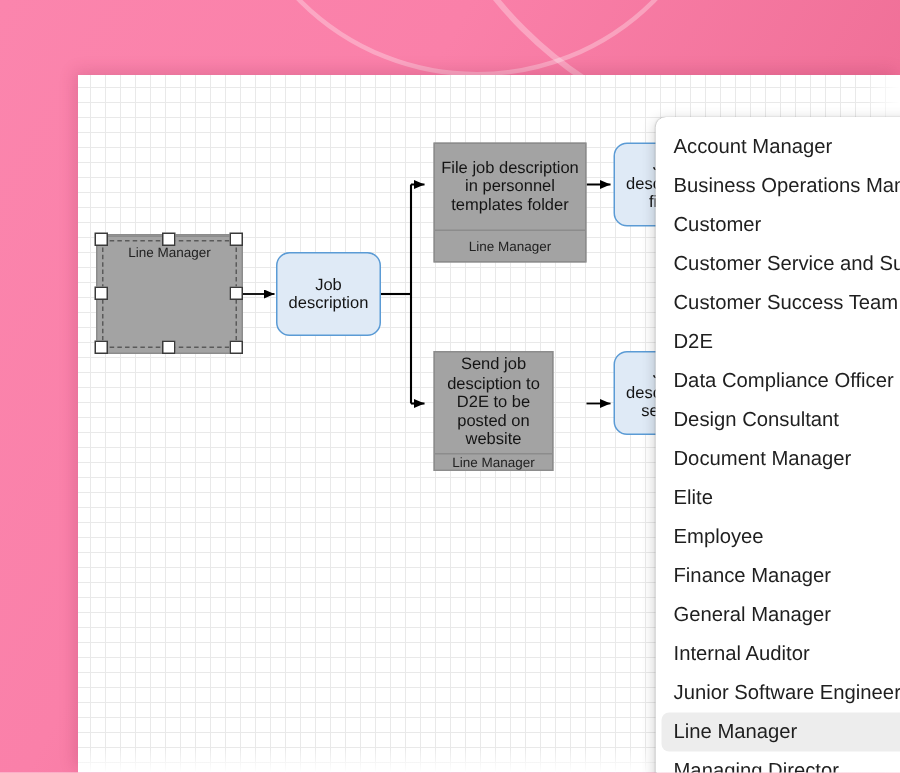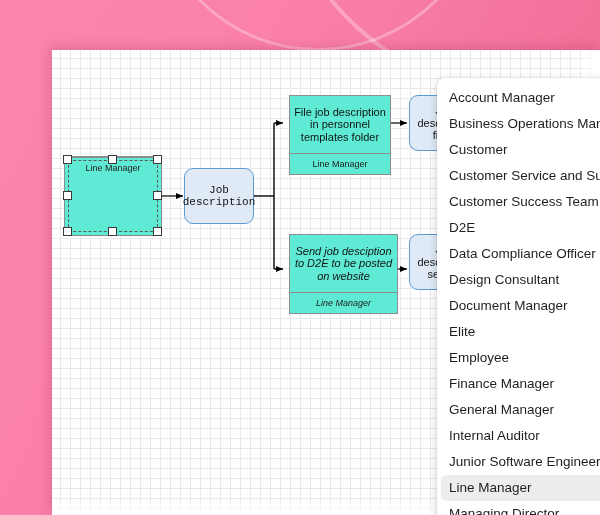--- a/index.html
+++ b/index.html
@@ -38,21 +38,21 @@
   }
   .fade-r{position:absolute;right:0;top:0;width:22px;height:100%;
     background:linear-gradient(to right,rgba(255,255,255,0),#fff);}
   .fade-b{position:absolute;left:0;bottom:0;width:100%;height:16px;
     background:linear-gradient(to bottom,rgba(255,255,255,0),#fff);}
 
   
   .node{position:absolute;box-sizing:border-box;}
 
   .task{
-    border:1px solid #8c8c8c;background:#5eead4;
+    border:1px solid #8c8c8c;background:#a3a3a3;
     display:flex;flex-direction:column;
   }
   .task .body{
     flex:1;display:flex;align-items:center;justify-content:center;
     text-align:center;font-size:11px;line-height:12.5px;color:#141414;
     padding:2px 3px;
   }
   .task .lane{
     border-top:1px solid #8c8c8c;height:20px;
     display:flex;align-items:center;justify-content:center;
@@ -134,30 +134,30 @@
   <div class="sel-outline" style="left:16px;top:110px;width:90px;height:72px;"></div>
   <div class="handle" style="left:11px;top:105px;"></div>
   <div class="handle" style="left:56px;top:105px;"></div>
   <div class="handle" style="left:101px;top:105px;"></div>
   <div class="handle" style="left:11px;top:141px;"></div>
   <div class="handle" style="left:101px;top:141px;"></div>
   <div class="handle" style="left:11px;top:177px;"></div>
   <div class="handle" style="left:56px;top:177px;"></div>
   <div class="handle" style="left:101px;top:177px;"></div>
 
-  <div class="node data" style="left:132px;top:118px;width:70px;height:56px;font-family:Liberation Mono, monospace;">
+  <div class="node data" style="left:132px;top:118px;width:70px;height:56px;">
     <span>Job description</span>
   </div>
 
   <div class="node task" style="left:237px;top:45px;width:102px;height:80px;">
     <div class="body">File job description in personnel templates folder</div>
     <div class="lane">Line Manager</div>
   </div>
 
-  <div class="node task" style="left:237px;top:184px;width:109px;height:80px;font-style:italic;">
+  <div class="node task" style="left:237px;top:184px;width:80px;height:80px;">
     <div class="body">Send job desciption to D2E to be posted on website</div>
     <div class="lane">Line Manager</div>
   </div>
 
   <div class="node data" style="left:357px;top:45px;width:70px;height:56px;">
     <span>Job description filled</span>
   </div>
 
   <div class="node data" style="left:357px;top:184px;width:70px;height:56px;">
     <span>Job description sent to</span>

